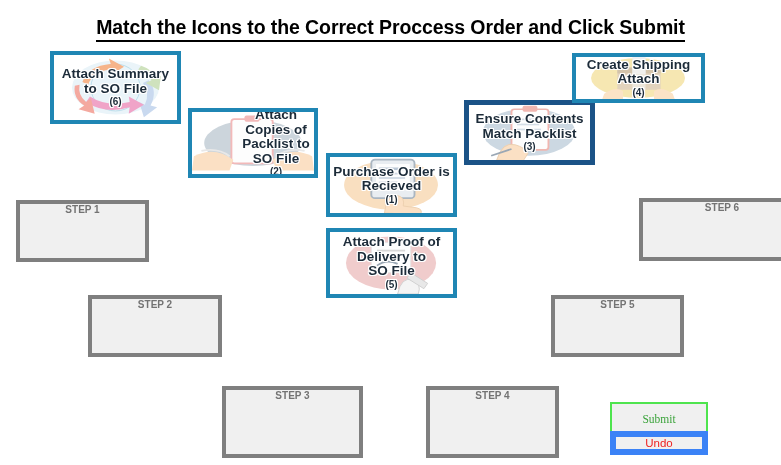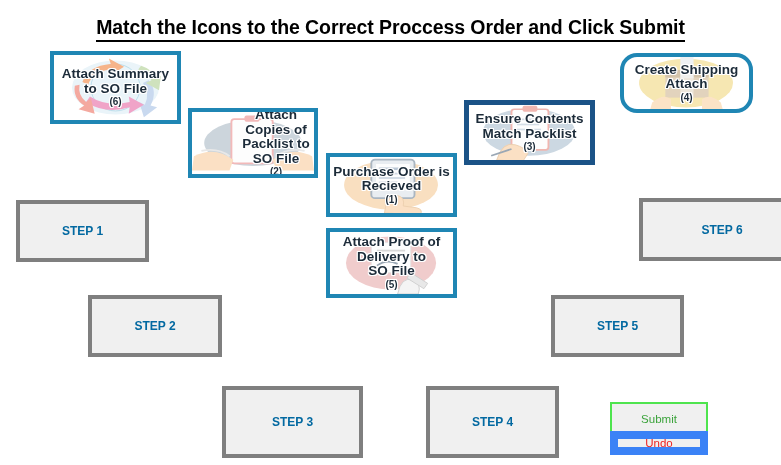--- a/index.html
+++ b/index.html
@@ -81,44 +81,44 @@
     margin-top: 1px;
   }
 
   
   .step-box {
     position: absolute;
     box-sizing: border-box;
     background: #f0f0f0;
     border: 4px solid #7f7f7f;
     display: flex;
-    align-items: center;
+    align-items: flex-start;
     justify-content: center;
-    font-size: 12px;
-    font-weight: bold;
-    color: #0369a1;
+    font-size: 10px;
+    font-weight: bold;
+    color: #737373;
   }
 
   
   .action-btn {
     position: absolute;
     box-sizing: border-box;
     background: #f0f0f0;
     display: flex;
     align-items: center;
     justify-content: center;
     font-size: 11.5px;
     font-weight: normal;
   }
   #submit-button {
     border: 2px solid #4ee44e;
     color: #3ba33b;
   }
   #undo-button {
-    border: 8px solid #3b82f6;
+    border: 6px solid #3b82f6;
     color: #ee2222;
   }
 </style>
 </head>
 <body>
 
 <div id="canvas">
 
   <div id="page-title">
     <span>Match the Icons to the Correct Proccess Order and Click Submit</span>
@@ -193,21 +193,21 @@
         <path d="M30 65 q6 -22 20 -18 q10 3 14 10 l-6 10z" fill="#fbe0c4" stroke="#e9cdad" stroke-width="1"></path>
         <path d="M24 60 l22 -8" stroke="#9aa7b4" stroke-width="2" fill="none"></path>
       </svg>
         </div>
         <div class="card-text">
           <div>Ensure Contents</div>
           <div>Match Packlist</div>
           <span class="card-num">(3)</span>
         </div>
       </div>
-      <div class="icon-card" style="left: 620px; top: 53px; width: 133px; height: 60px; border-radius: 17px;">
+      <div class="icon-card" style="left: 572px; top: 53px; width: 133px; height: 50px;">
         <div class="card-art">
           <svg viewBox="0 0 133 64" preserveAspectRatio="none">
         <ellipse cx="66" cy="32" rx="50" ry="30" fill="#f6e7b2"></ellipse>
         <rect x="44" y="16" width="46" height="34" fill="#e2d3bd"></rect>
         <rect x="44" y="16" width="46" height="9" fill="#d3c3aa"></rect>
         <rect x="60" y="0" width="14" height="26" fill="#eef1f4"></rect>
         <rect x="60" y="16" width="14" height="34" fill="#f2f0ea" opacity="0.7"></rect>
         <path d="M30 56 q12 -12 20 -4 l0 12 -22 0z" fill="#fbe3c6"></path>
         <path d="M103 56 q-12 -12 -20 -4 l0 12 22 0z" fill="#fbe3c6"></path>
       </svg>
@@ -252,20 +252,20 @@
         <span>STEP 4</span>
       </div>
       <div class="step-box" style="left: 551px; top: 295px; width: 133px; height: 62px;">
         <span>STEP 5</span>
       </div>
       <div class="step-box" style="left: 639px; top: 198px; width: 166px; height: 63px;">
         <span>STEP 6</span>
       </div>
     </div>
 
-  <div class="action-btn" id="submit-button" style="left: 610px; top: 402px; width: 98px; height: 33px;">
+  <div class="action-btn" id="submit-button" style="left: 610px; top: 402px; width: 98px; height: 33px; font-family: Liberation Serif, serif;">
     <span>Submit</span>
   </div>
   <div class="action-btn" id="undo-button" style="left: 610px; top: 431px; width: 98px; height: 24px;">
     <span>Undo</span>
   </div>
 
 </div>
 
 </body></html>

